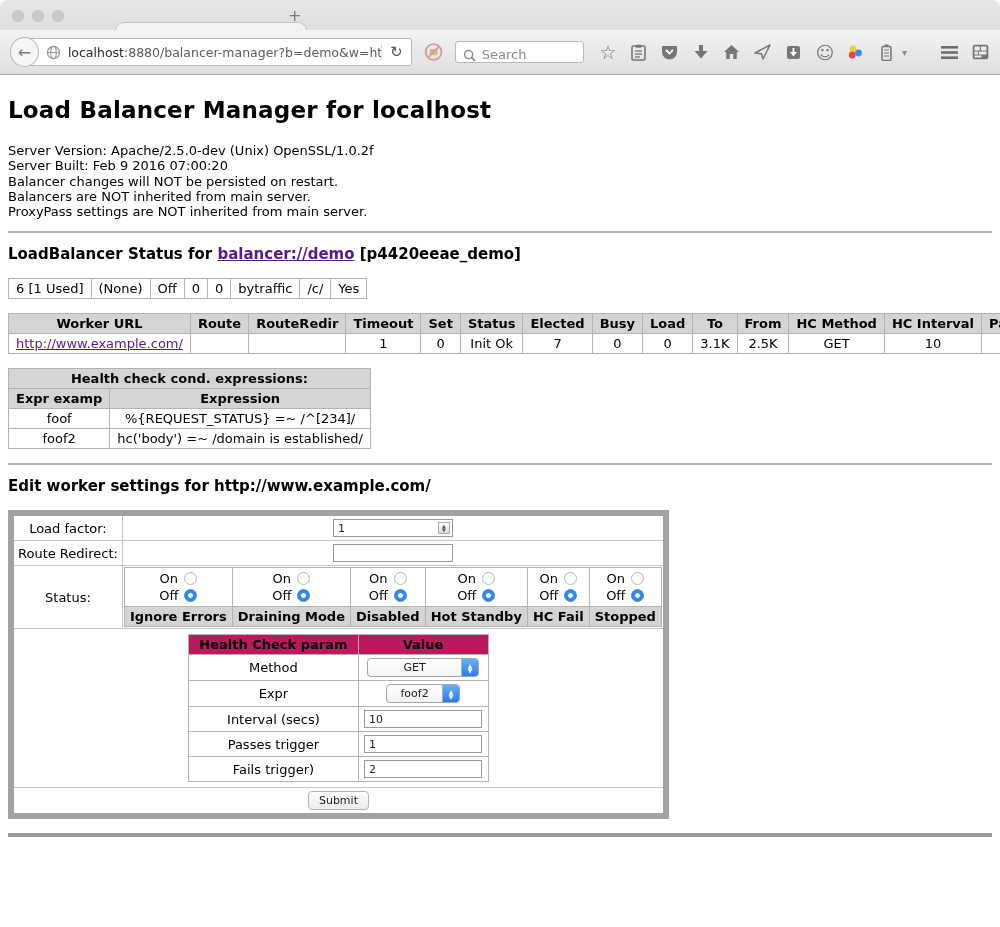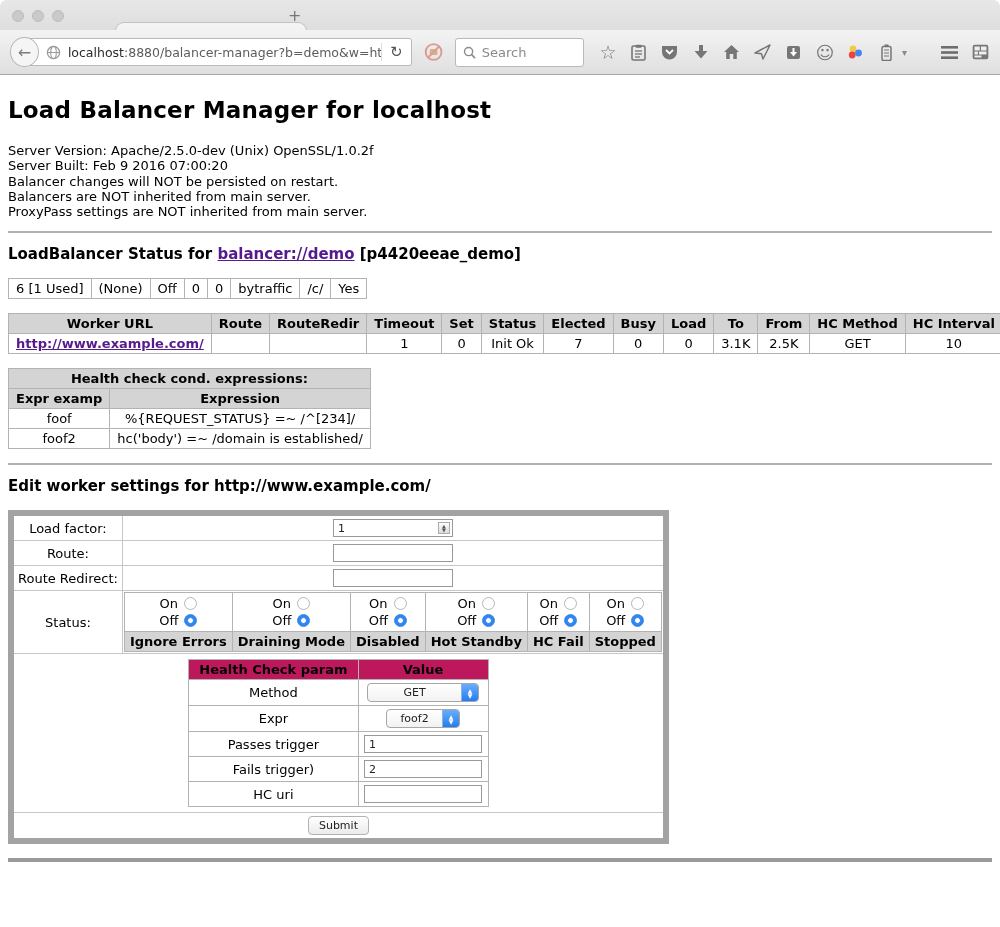--- a/index.html
+++ b/index.html
@@ -24,22 +24,22 @@
              display:flex; align-items:center; justify-content:center; font-size:16px; color:#7c7c7c;
              position:relative; z-index:2; margin-right:-12px; }
   .urlbar { width:400px; height:28px; background:#fff; border:1px solid #b9b9b9; border-radius:3px;
             display:flex; align-items:center; padding-left:18px; overflow:hidden; }
   .globe { width:15px; height:15px; flex:0 0 15px; margin-right:7px; }
   .urltext { font-size:12.5px; white-space:nowrap; overflow:hidden; flex:1; }
   .urltext .host { color:#2b2b2b; }
   .urltext .rest { color:#5c5c5c; }
   .url-reload { border-left:1px solid #ddd; padding:0 8px; font-size:15px; color:#555; }
   .blockicon { margin:0 12px; width:20px; height:20px; }
-  .searchbox { width:134px; height:29px; background:#fff; border:1px solid #b9b9b9; border-radius:3px;
-               display:flex; align-items:center; padding:0 7px; gap:6px; margin-right:14px; }
+  .searchbox { width:134px; height:22px; background:#fff; border:1px solid #b9b9b9; border-radius:3px;
+               display:flex; align-items:flex-end; padding:0 7px; gap:6px; margin-right:14px; }
   .searchbox input { border:none; outline:none; width:90px; font-size:13px; color:#444;
                      font-family:"DejaVu Sans",sans-serif; background:transparent; }
   .searchbox input::placeholder { color:#8a8a8a; }
   .tb-icons { display:flex; align-items:center; gap:11px; color:#767676; }
   .tbi { width:20px; height:20px; display:flex; align-items:center; justify-content:center; font-size:17px; color:#767676; }
   .sep-caret { font-size:10px; color:#8a8a8a; margin-left:-6px; }
   .gap { width:10px; }
 
   
   .page { background:#fff; height:851px; padding:8px; color:#000; overflow:hidden; }
@@ -47,21 +47,21 @@
   .svinfo { font-size:13px; line-height:15.3px; }
   hr.rule { border:none; border-top:2px solid #b0b0b0; margin:12px 0; }
   hr.rule-bottom { border:none; border-top:4px solid #9a9a9a; margin:14px 0; }
   h3 { font-size:15px; font-weight:bold; margin:9px 0 15px 0; }
   h3 a { color:#551a8b; }
 
   table.data { border-collapse:collapse; font-size:13px; margin-bottom:14px; }
   table.data th, table.data td { border:1px solid #b3b3b3; padding:2px 7px; text-align:center; white-space:nowrap; }
   table.data { border:1px solid #969696; }
   table.data th { background:#d4d4d4; font-weight:bold; }
-  table.data a { color:#551a8b;font-weight:bold; }
+  table.data a { color:#551a8b; }
   td.left { text-align:left; }
 
   
   table.form-t { border-collapse:collapse; border:6px solid #a3a3a3; width:565px; font-size:13px; margin-top:6px; }
   table.form-t > tbody > tr > td { border:1px solid #c6c6c6; padding:3px 4px; }
   td.flabel { width:100px; text-align:center; white-space:nowrap; }
   td.fval { text-align:center; }
 
   input.txt { font-family:"DejaVu Sans",sans-serif; font-size:11px; width:120px; height:18px;
               border:1px solid #999; padding:1px 4px; color:#222; background:#fff; }
@@ -325,24 +325,20 @@
           <span class="spinwrap">
             <input class="txt" value="1" style="">
             <span class="spinner">
                   <span>▲</span>
                   <span>▼</span>
                 </span>
           </span>
         </td>
       </tr>
       <tr>
-        <td class="flabel">Route:</td>
-        <td class="fval"><input class="txt" value="" style=""></td>
-      </tr>
-      <tr>
         <td class="flabel">Route Redirect:</td>
         <td class="fval"><input class="txt" value="" style=""></td>
       </tr>
       <tr>
         <td class="flabel">Status:</td>
         <td style="padding:1px;">
           <table class="status-t">
             <tbody>
                   <tr>
               <td>
@@ -444,30 +440,30 @@
                 <span class="mac-select sel-expr">
                   <span class="lbl">foof2</span>
                   <span class="cap">
                           <span>▲</span>
                           <span>▼</span>
                         </span>
                 </span>
               </td>
             </tr>
             <tr>
+              <td class="hclabel">Interval (secs)</td>
+              <td class="hcval"><input class="txt" value="10" style=""></td>
+            </tr>
+            <tr>
               <td class="hclabel">Passes trigger</td>
               <td class="hcval"><input class="txt" value="1" style=""></td>
             </tr>
             <tr>
               <td class="hclabel">Fails trigger)</td>
               <td class="hcval"><input class="txt" value="2" style=""></td>
-            </tr>
-            <tr>
-              <td class="hclabel">HC uri</td>
-              <td class="hcval"><input class="txt" value="" style=""></td>
             </tr>
           </tbody>
               </table>
         </td>
       </tr>
       <tr>
         <td colspan="2" class="submit-row">
           <button class="submit">Submit</button>
         </td>
       </tr>

